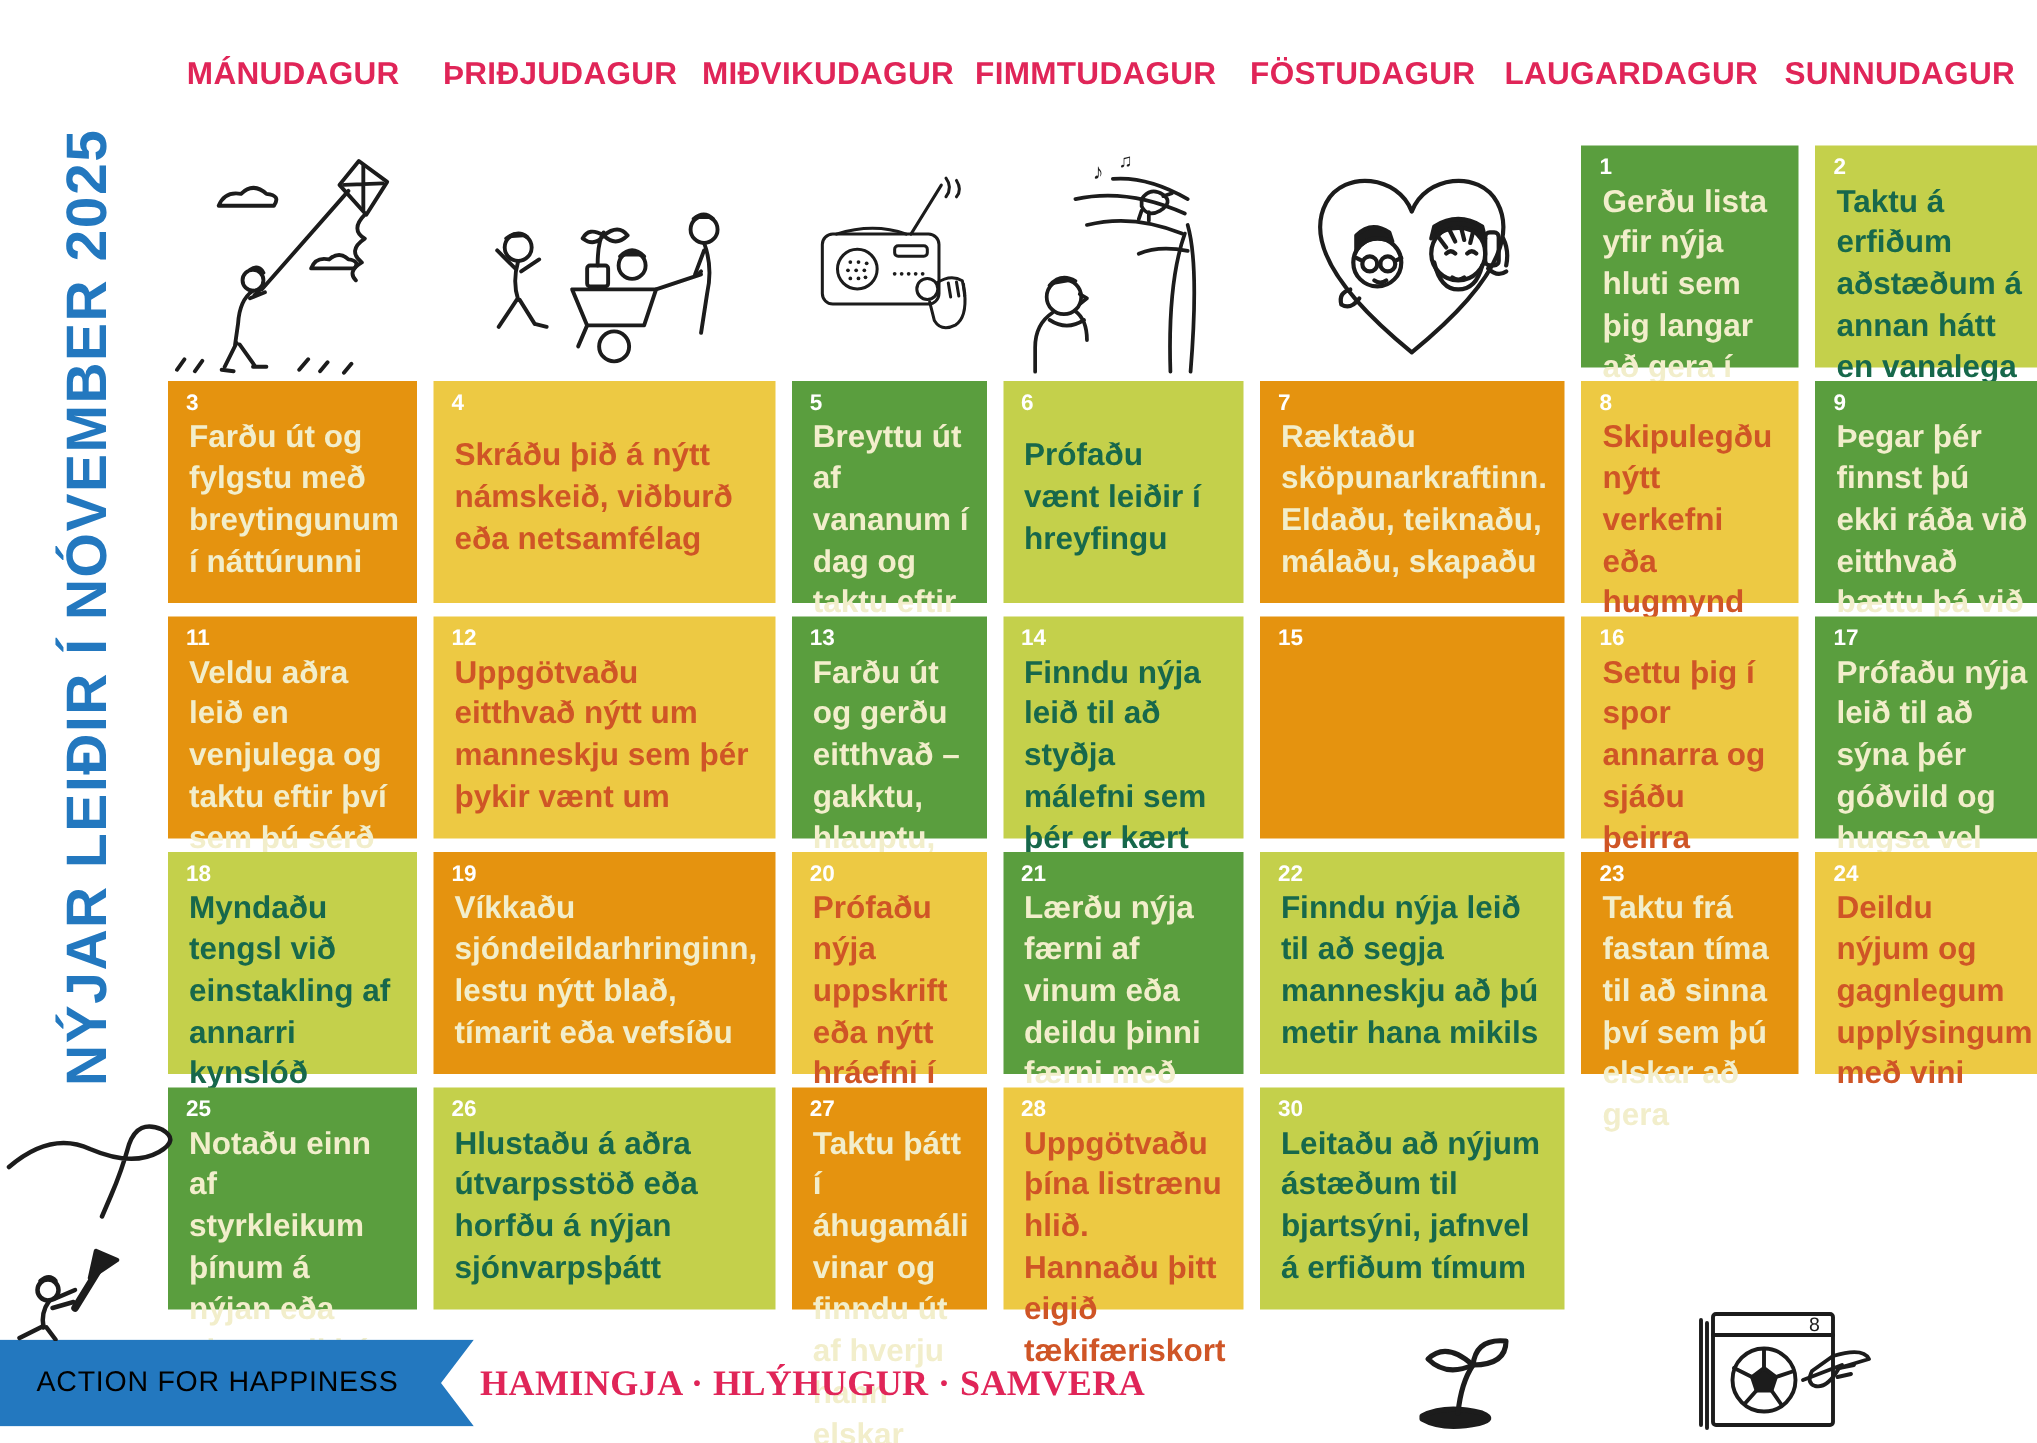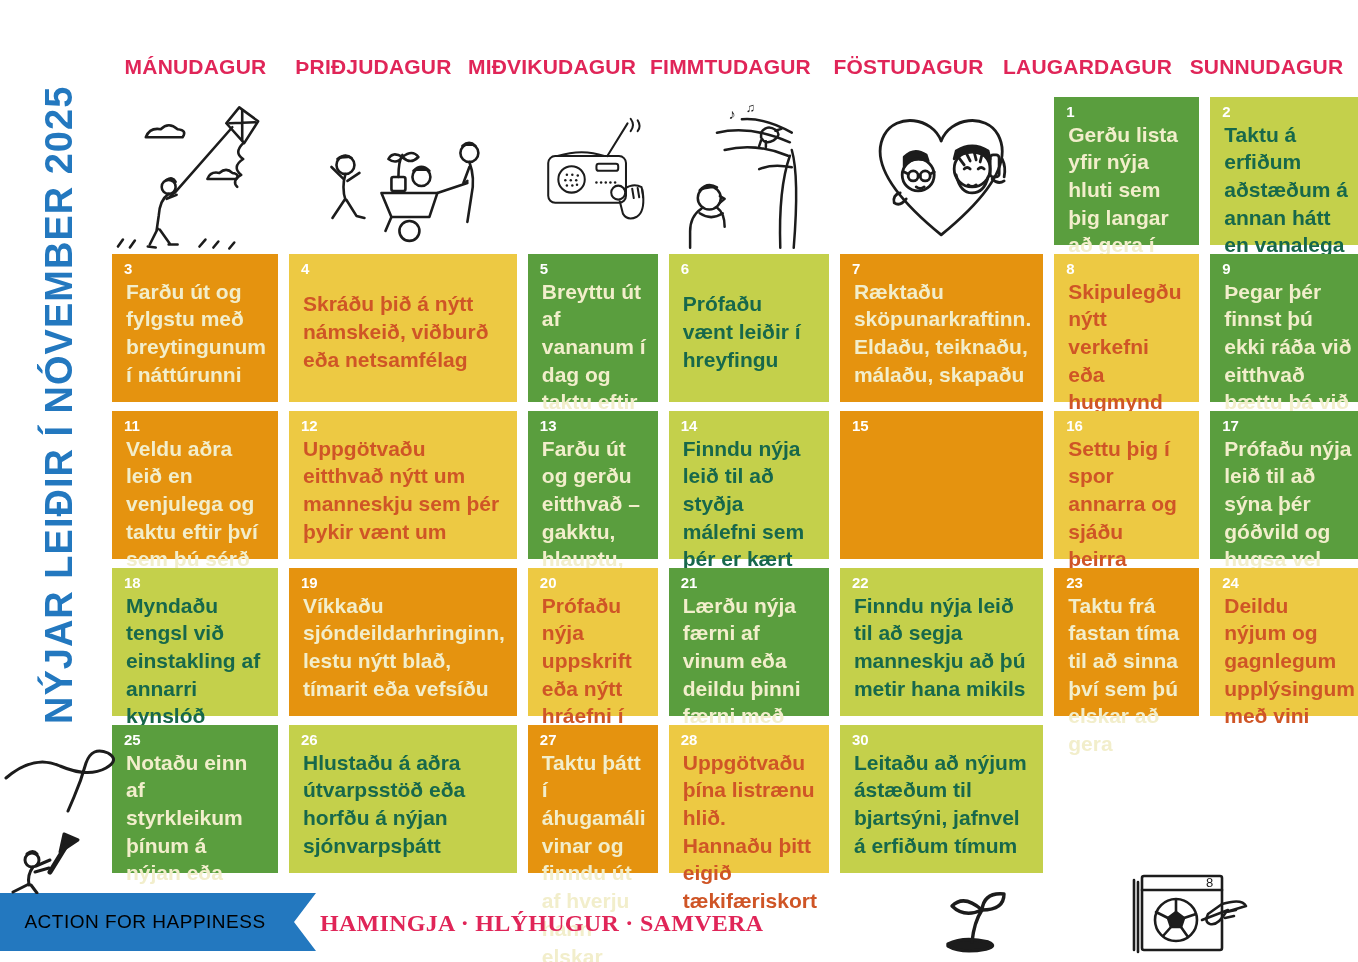--- a/index.html
+++ b/index.html
@@ -14,21 +14,21 @@
   .vertical-title {
     position:absolute; left:28px; top:58px; height:694px; width:62px;
     writing-mode:vertical-rl; transform:rotate(180deg);
     display:flex; align-items:center; justify-content:center;
     font-size:38px; font-weight:bold; letter-spacing:1px;
     color:var(--blue); white-space:nowrap;
   }
 
   
   .weekday-row {
-    position:absolute; left:112px; top:55px; width:1238px;
+    position:absolute; left:112px; top:38px; width:1238px;
     display:grid; grid-template-columns:repeat(7,1fr); gap:11px;
   }
   .weekday {
     text-align:center; font-weight:bold; font-size:21px;
     color:var(--pink); letter-spacing:0.2px;
   }
 
   
   .cal-grid {
     position:absolute; left:112px; top:97px; width:1238px;

